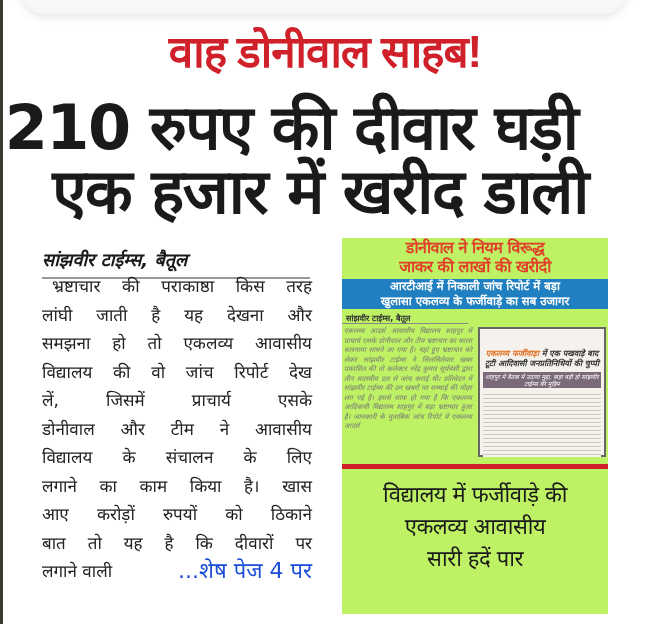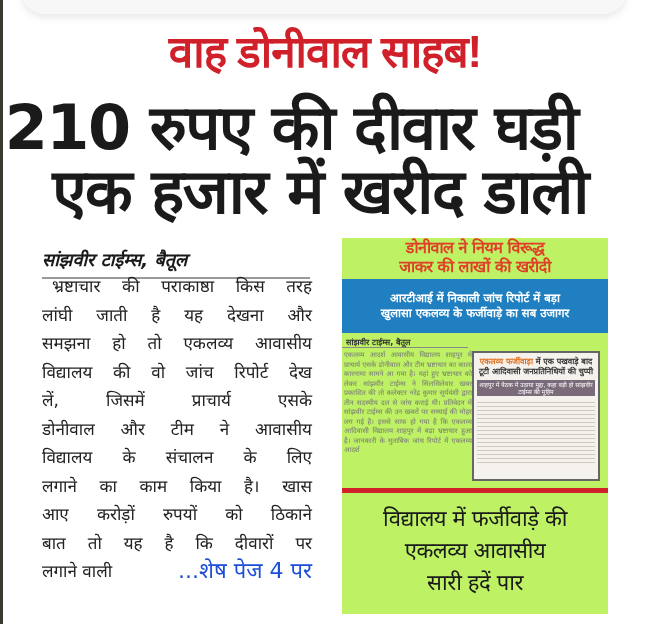--- a/index.html
+++ b/index.html
@@ -68,31 +68,31 @@
     position: absolute; left: 342px; top: 238px; width: 266px; height: 376px;
     background: #bef264;
   }
   .clip-head {
     text-align: center; color: #e0402a; font-weight: bold;
     font-size: 16px; line-height: 19px; letter-spacing: -0.5px;
   }
   .clip-band {
     margin-top: 3px;
     background: #1f7fc0; color: #fff; text-align: center;
-    font-size: 11.5px; line-height: 15px; font-weight: bold; padding: 12px 0;
+    font-size: 11.5px; line-height: 15px; font-weight: bold; padding: 0 0;
   }
   .clip-byline {
     font-size: 8px; font-weight: bold; color: #333; padding: 3px 4px 0;
     border-bottom: 1px solid #888; width: 118px;
   }
-  .clip-cols { display: flex; padding: 3px 2px 0; }
+  .clip-cols { display: flex; gap: 6px; padding: 3px 2px 0; font-style: italic; }
   .clip-col { width: 128px; font-size: 7px; line-height: 9.5px; color: #777; text-align: justify; }
   .mini-clip {
     width: 128px; height: 130px; border: 2px solid #666; box-sizing: border-box;
-    background: #f5f2ee; padding: 4px 3px; margin-bottom: 3px;
+    background: #f5f2ee; padding: 20px 3px; margin-bottom: 3px;
   }
   .mini-title { text-align: center; font-size: 8px; line-height: 10px; font-weight: bold; color: #333; }
   .mini-title .orange { color: #e07020; }
   .mini-band { background: #7a6a7a; color: #fff; font-size: 6px; line-height: 7px; text-align: center; margin-top: 3px; padding: 1px; }
   .mini-body { margin-top: 3px; height: 66px; background: repeating-linear-gradient(#f5f2ee 0 3px, #cfc8c0 3px 4px); }
   .red-rule { height: 5px; background: #d0202a; margin: 4px 0; }
   .sub-headline {
     text-align: center; font-size: 22px; line-height: 32px; color: #1a1a1a;
     letter-spacing: -0.5px; padding: 6px 0;
   }

